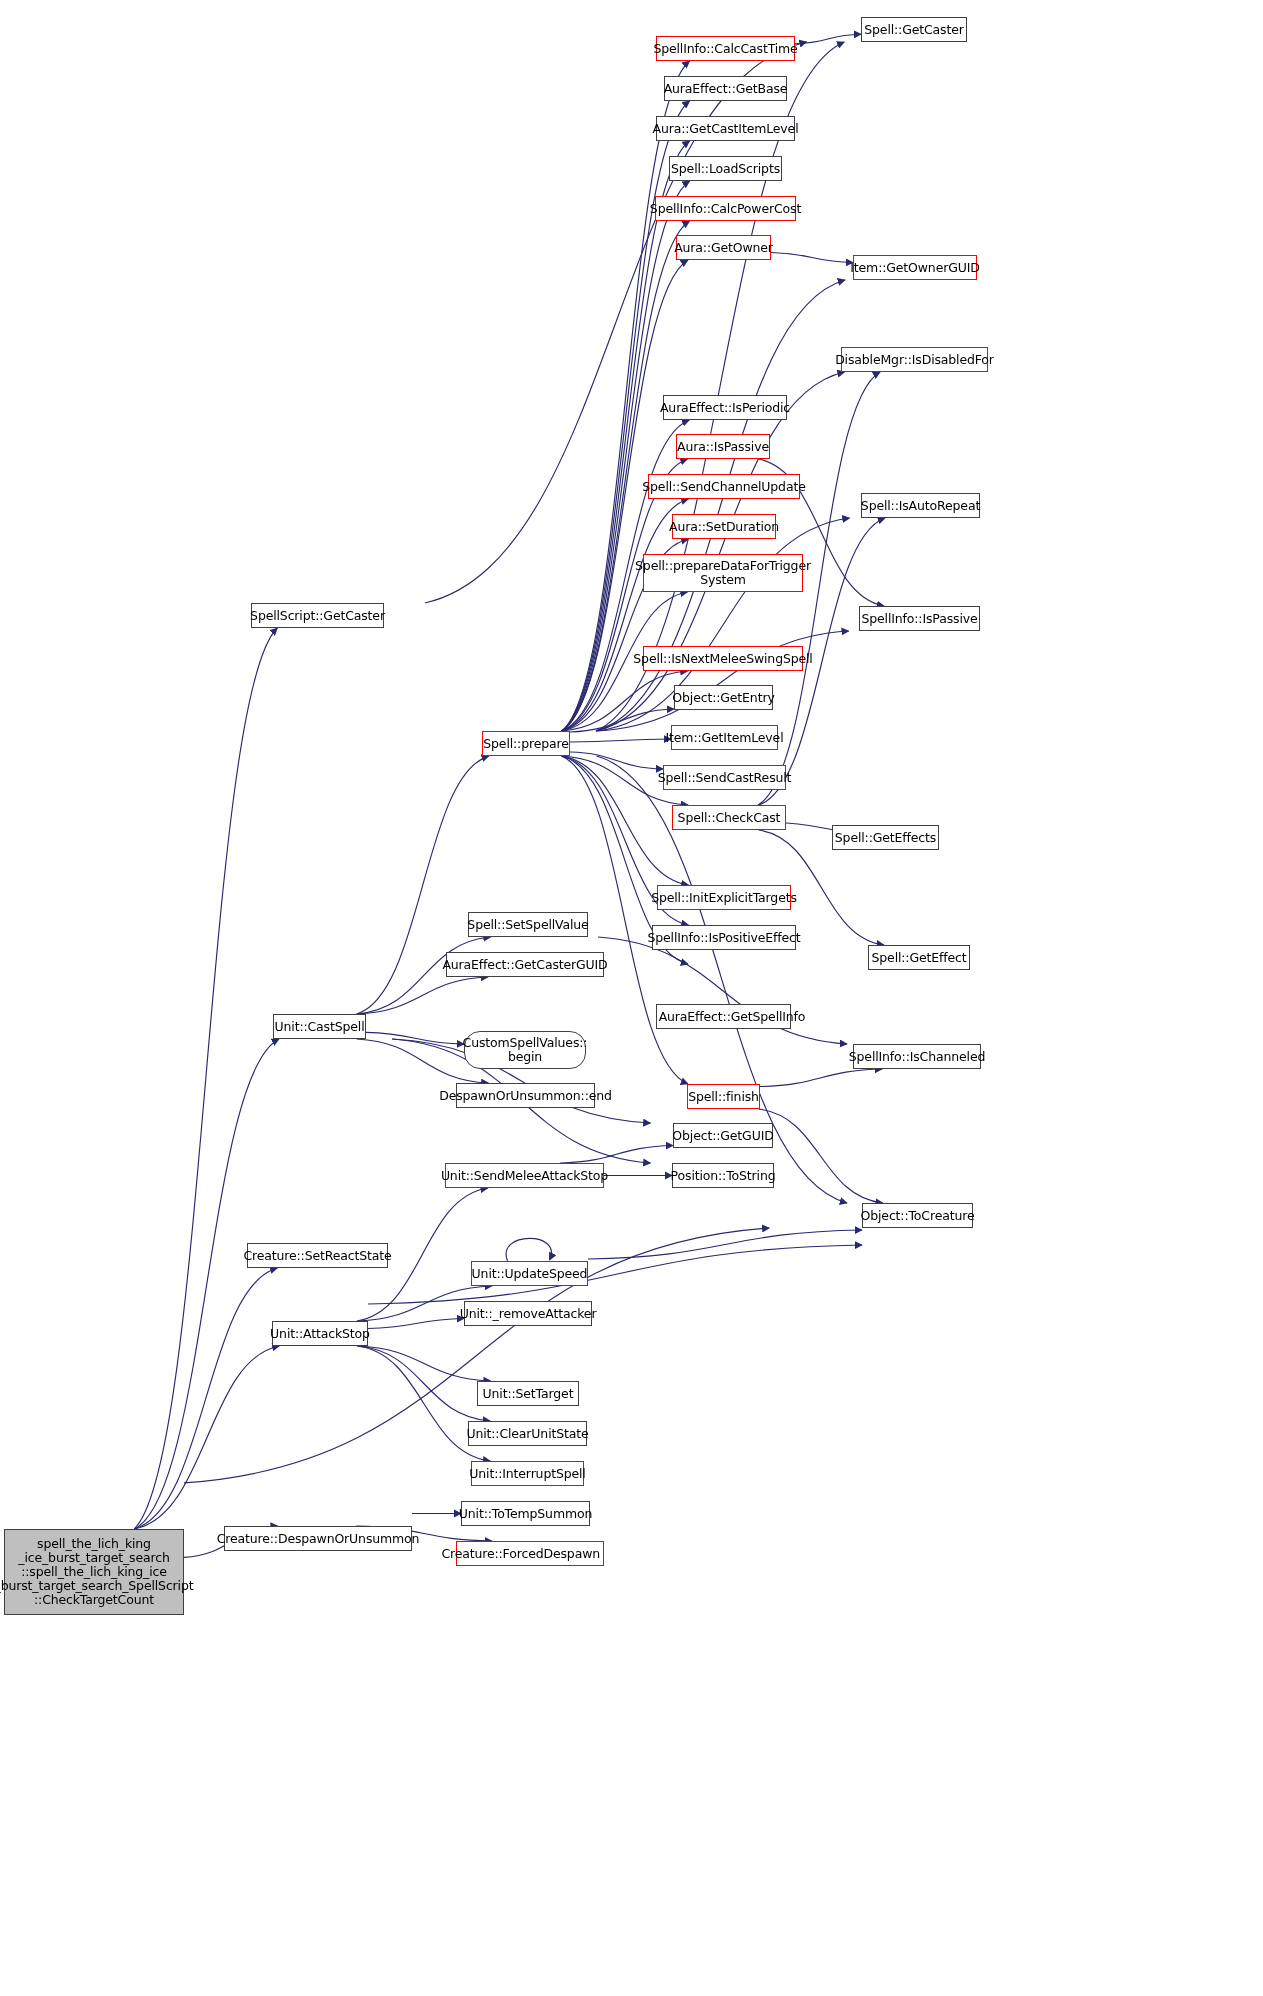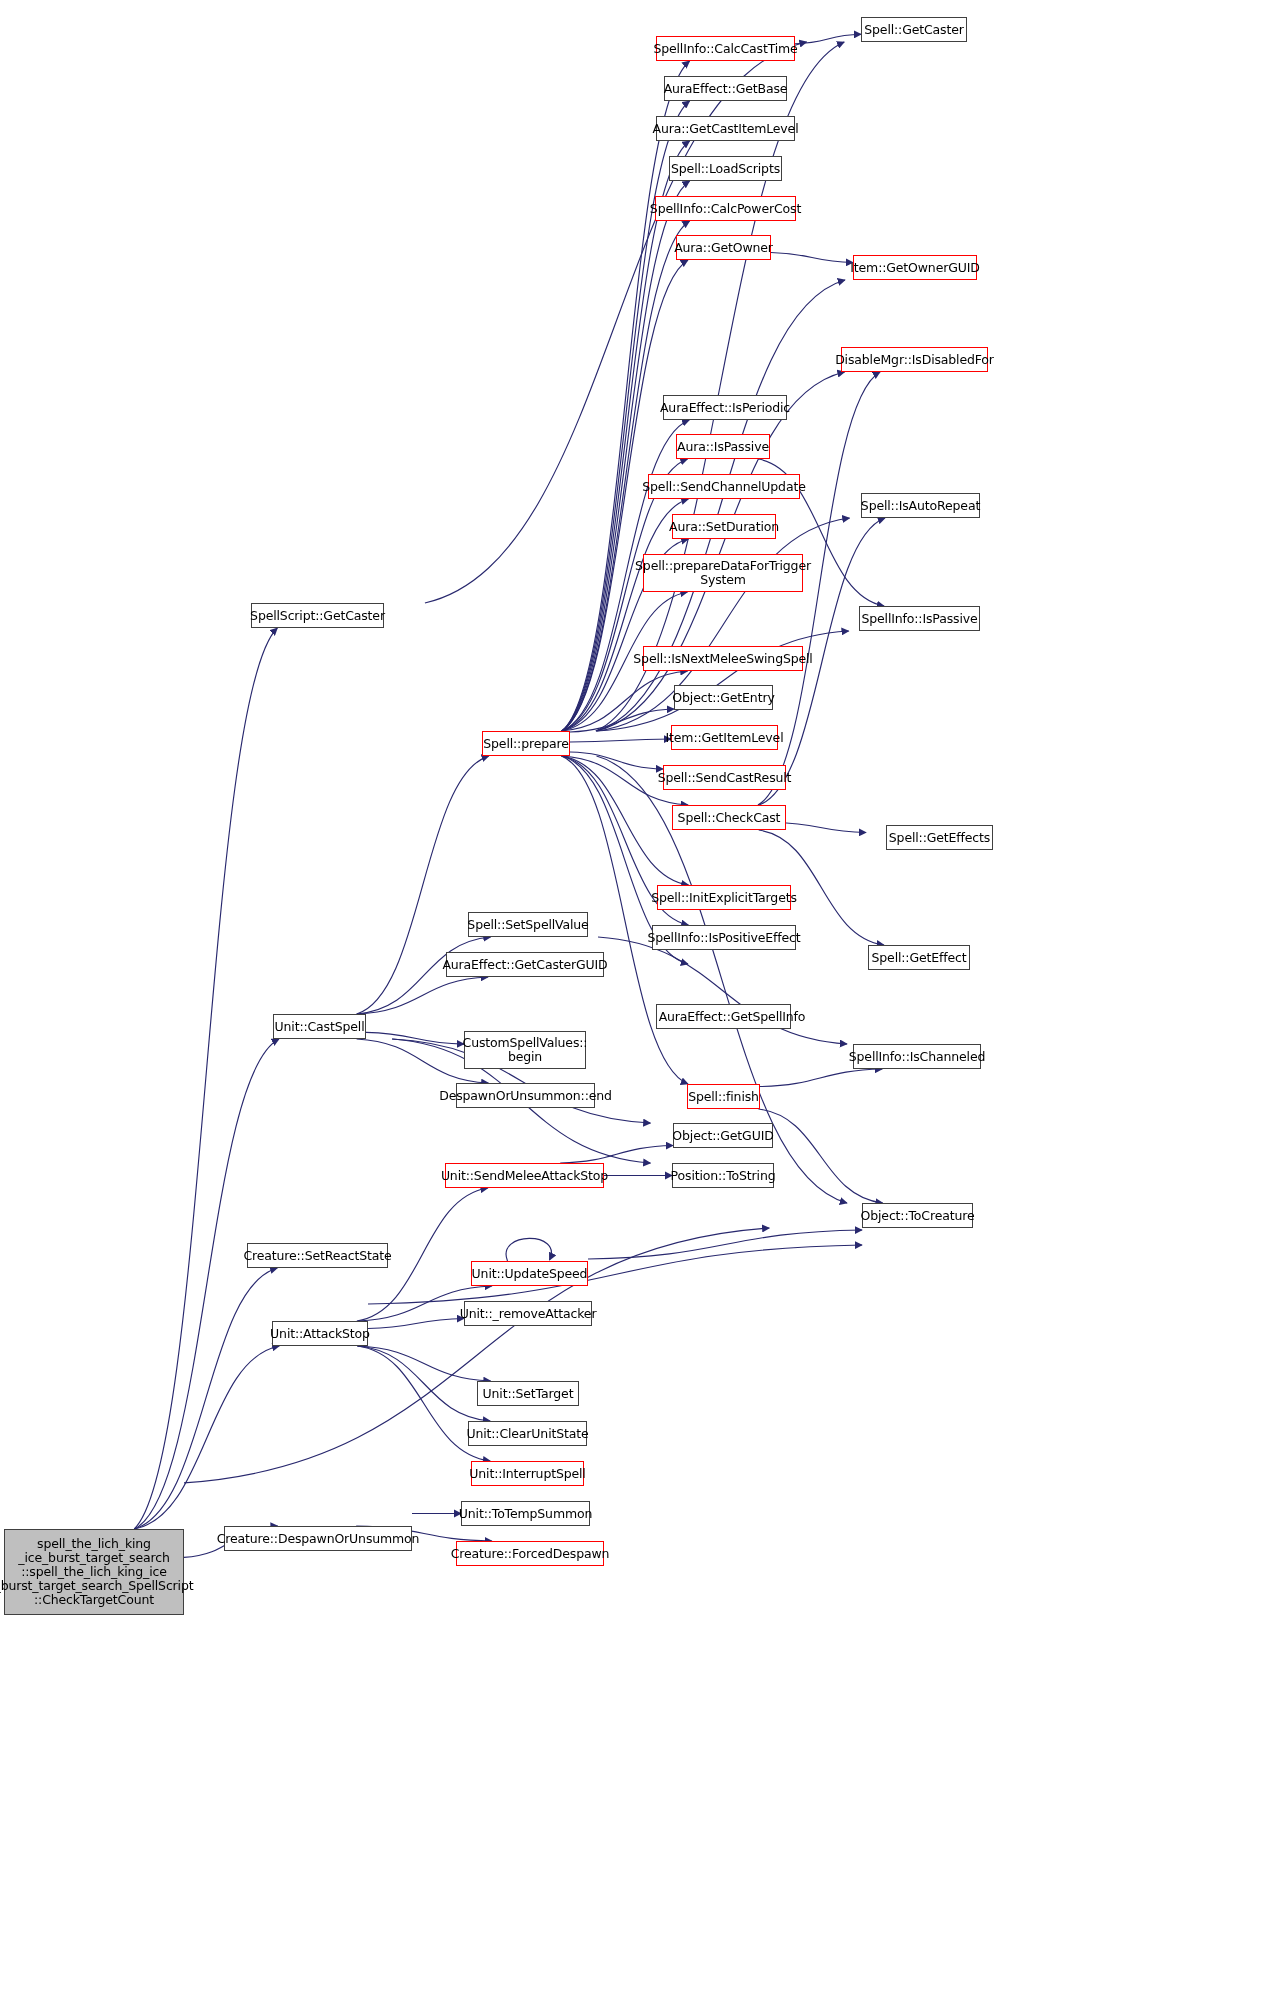--- a/index.html
+++ b/index.html
@@ -135,40 +135,40 @@
     <div class="node red" style="left: 672px; top: 514px; width: 104px; height: 25px;"><span class="lbl">Aura::SetDuration</span></div>
     <div class="node red" style="left: 643px; top: 554px; width: 160px; height: 38px;"><span class="lbl">Spell::prepareDataForTrigger
 System</span></div>
     <div class="node" style="left: 861px; top: 493px; width: 119px; height: 25px;"><span class="lbl">Spell::IsAutoRepeat</span></div>
     <div class="node" style="left: 859px; top: 606px; width: 121px; height: 25px;"><span class="lbl">SpellInfo::IsPassive</span></div>
     <div class="node red" style="left: 643px; top: 646px; width: 160px; height: 25px;"><span class="lbl">Spell::IsNextMeleeSwingSpell</span></div>
     <div class="node" style="left: 674px; top: 685px; width: 99px; height: 25px;"><span class="lbl">Object::GetEntry</span></div>
     <div class="node red" style="left: 671px; top: 725px; width: 107px; height: 25px;"><span class="lbl">Item::GetItemLevel</span></div>
     <div class="node red" style="left: 663px; top: 765px; width: 123px; height: 25px;"><span class="lbl">Spell::SendCastResult</span></div>
     <div class="node red" style="left: 672px; top: 805px; width: 114px; height: 25px;"><span class="lbl">Spell::CheckCast</span></div>
-    <div class="node" style="left: 886px; top: 825px; width: 107px; height: 25px;"><span class="lbl">Spell::GetEffects</span></div>
+    <div class="node" style="left: 832px; top: 825px; width: 107px; height: 25px;"><span class="lbl">Spell::GetEffects</span></div>
     <div class="node red" style="left: 657px; top: 885px; width: 134px; height: 25px;"><span class="lbl">Spell::InitExplicitTargets</span></div>
     <div class="node" style="left: 652px; top: 925px; width: 144px; height: 25px;"><span class="lbl">SpellInfo::IsPositiveEffect</span></div>
     <div class="node" style="left: 656px; top: 1004px; width: 135px; height: 25px; padding-left: 20px;"><span class="lbl">AuraEffect::GetSpellInfo</span></div>
     <div class="node" style="left: 868px; top: 945px; width: 102px; height: 25px;"><span class="lbl">Spell::GetEffect</span></div>
     <div class="node" style="left: 468px; top: 912px; width: 120px; height: 25px;"><span class="lbl">Spell::SetSpellValue</span></div>
     <div class="node" style="left: 446px; top: 952px; width: 158px; height: 25px;"><span class="lbl">AuraEffect::GetCasterGUID</span></div>
     <div class="node" style="left: 273px; top: 1014px; width: 93px; height: 25px;"><span class="lbl">Unit::CastSpell</span></div>
-    <div class="node" style="left: 464px; top: 1031px; width: 122px; height: 38px;"><span class="lbl">CustomSpellValues::
+    <div class="node" style="left: 464px; top: 1031px; width: 122px; height: 38px; border-radius: 16px;"><span class="lbl">CustomSpellValues::
 begin</span></div>
     <div class="node" style="left: 456px; top: 1083px; width: 139px; height: 25px;"><span class="lbl">DespawnOrUnsummon::end</span></div>
     <div class="node" style="left: 853px; top: 1044px; width: 128px; height: 25px;"><span class="lbl">SpellInfo::IsChanneled</span></div>
     <div class="node red" style="left: 687px; top: 1084px; width: 73px; height: 25px;"><span class="lbl">Spell::finish</span></div>
     <div class="node" style="left: 673px; top: 1123px; width: 100px; height: 25px;"><span class="lbl">Object::GetGUID</span></div>
     <div class="node" style="left: 672px; top: 1163px; width: 102px; height: 25px;"><span class="lbl">Position::ToString</span></div>
     <div class="node red" style="left: 445px; top: 1163px; width: 159px; height: 25px;"><span class="lbl">Unit::SendMeleeAttackStop</span></div>
     <div class="node" style="left: 862px; top: 1203px; width: 111px; height: 25px;"><span class="lbl">Object::ToCreature</span></div>
     <div class="node" style="left: 247px; top: 1243px; width: 141px; height: 25px;"><span class="lbl">Creature::SetReactState</span></div>
     <div class="node red" style="left: 471px; top: 1261px; width: 117px; height: 25px;"><span class="lbl">Unit::UpdateSpeed</span></div>
     <div class="node" style="left: 464px; top: 1301px; width: 128px; height: 25px;"><span class="lbl">Unit::_removeAttacker</span></div>
     <div class="node" style="left: 272px; top: 1321px; width: 96px; height: 25px;"><span class="lbl">Unit::AttackStop</span></div>
     <div class="node" style="left: 477px; top: 1381px; width: 102px; height: 25px;"><span class="lbl">Unit::SetTarget</span></div>
     <div class="node" style="left: 468px; top: 1421px; width: 119px; height: 25px;"><span class="lbl">Unit::ClearUnitState</span></div>
     <div class="node red" style="left: 471px; top: 1461px; width: 113px; height: 25px;"><span class="lbl">Unit::InterruptSpell</span></div>
     <div class="node" style="left: 224px; top: 1526px; width: 188px; height: 25px;"><span class="lbl">Creature::DespawnOrUnsummon</span></div>
     <div class="node" style="left: 461px; top: 1501px; width: 129px; height: 25px;"><span class="lbl">Unit::ToTempSummon</span></div>
-    <div class="node red" style="left: 456px; top: 1541px; width: 148px; height: 25px;"><span class="lbl">Creature::ForcedDespawn</span></div>
+    <div class="node red" style="left: 456px; top: 1541px; width: 148px; height: 25px; justify-content: flex-end;"><span class="lbl">Creature::ForcedDespawn</span></div>
   </div>
 
 </body></html>

